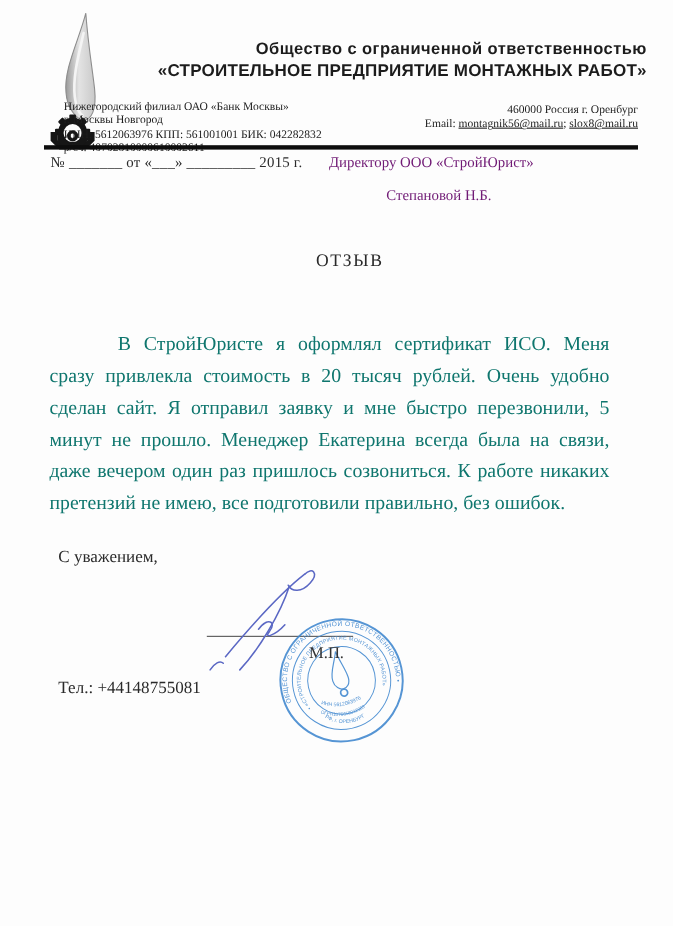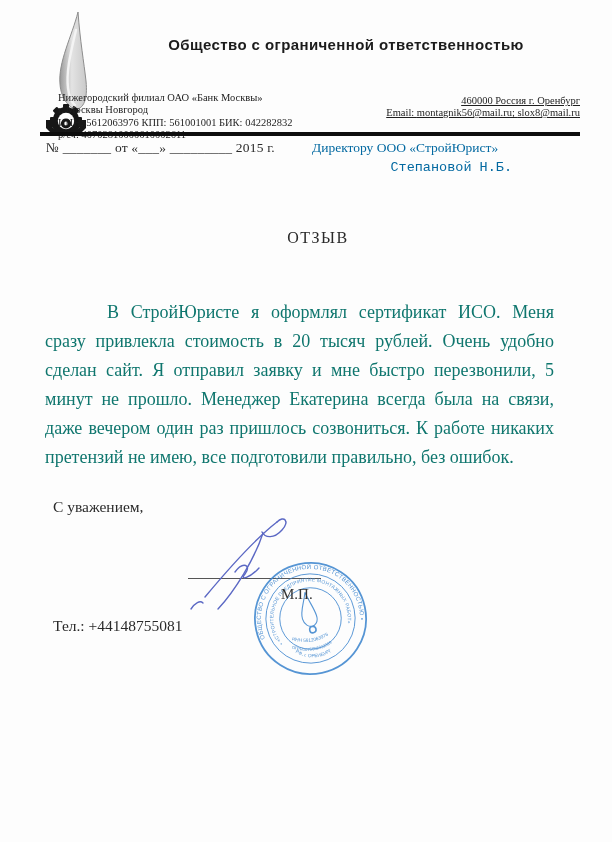--- a/index.html
+++ b/index.html
@@ -5,44 +5,44 @@
   * { margin:0; padding:0; box-sizing:border-box; }
   html,body { background:#e9e9e9; }
   .page {
     position:relative; width:612px; height:842px; margin:0 auto;
     background:#fdfdfd; overflow:hidden;
     font-family:"Liberation Serif", serif; color:#262626;
   }
   
   .logo { position:absolute; left:42px; top:10px; width:68px; height:128px; }
   .title-block {
-    position:absolute; left:104px; right:24px; top:36px; text-align:center;
+    position:absolute; left:104px; right:24px; top:36px; text-align:right;
     font-family:"Liberation Sans", sans-serif; font-weight:bold; color:#1c1c1c;
   }
   .title-line1 { font-size:15px; letter-spacing:.4px; }
   .title-line2 { font-size:15.5px; letter-spacing:.2px; margin-top:3px; white-space:nowrap; }
   .req-left {
     position:absolute; left:58px; top:92px; width:294px; 
     font-size:10.5px; line-height:12.3px; color:#1e1e1e;
   }
   .req-right {
     position:absolute; right:32px; top:95px; width:246px; text-align:right;
-    font-size:10.5px; line-height:12.3px; color:#1e1e1e;text-decoration:underline;
+    font-size:10.5px; line-height:12.3px; color:#1e1e1e;
   }
   .email-link { text-decoration:underline; color:#1e1e1e; }
   .rule {
     position:absolute; left:40px; right:32px; top:132px; height:4px; background:#0d0d0d;
   }
   
   .ref-line {
     position:absolute; left:46px; top:140px; font-size:13.5px; color:#2a2a2a;
     letter-spacing:.2px; white-space:pre;
   }
-  .addressee { position:absolute; left:312px; top:140px; width:200px; font-size:13.5px; color:#0369a1; }
-  .addressee-l2 { text-align:right; margin-top:4px;font-family:Liberation Mono, monospace; }
+  .addressee { position:absolute; left:299px; top:140px; width:200px; font-size:13.5px; color:#701a75; }
+  .addressee-l2 { text-align:center; margin-top:14px; }
   
   .review-title {
     position:absolute; left:0; right:0; top:229px; text-align:center;
     font-size:16px; letter-spacing:1.5px; color:#2a2a2a;padding-left:24px;
   }
   .review-body {
     position:absolute; left:45px; top:298px; width:509px;
     font-size:18px; line-height:29px; text-align:justify; text-indent:62px;
     color:#0f766e;
   }
@@ -86,20 +86,21 @@
         <path d="M4 15 L4 23 L12 31 L36 31 L44 23 L44 15 L38 15 L38 22 L33 26 L15 26 L10 22 L10 15 Z"></path>
         <path d="M10 22 L14 27 L34 27 L38 22 L38 17 L10 17 Z"></path>
       </g>
       <circle cx="24" cy="16" r="8.2" fill="#fdfdfd"></circle>
       <circle cx="24" cy="18.5" r="3.6" fill="none" stroke="#161616" stroke-width="3"></circle>
     </g>
   </svg>
 
   <div class="title-block">
     <div class="title-line1">Общество с ограниченной ответственностью</div>
+    <div class="title-line2">«СТРОИТЕЛЬНОЕ ПРЕДПРИЯТИЕ МОНТАЖНЫХ РАБОТ»</div>
   </div>
 
   <div class="req-left">
     <div>Нижегородский филиал ОАО «Банк Москвы»</div>
     <div>г. Москвы Новгород</div>
     <div>ИНН: 5612063976   КПП: 561001001 БИК: 042282832</div>
     <div>р/сч: 40702810000610002611</div>
   </div>
   <div class="req-right">
     <div>460000 Россия г. Оренбург</div>

